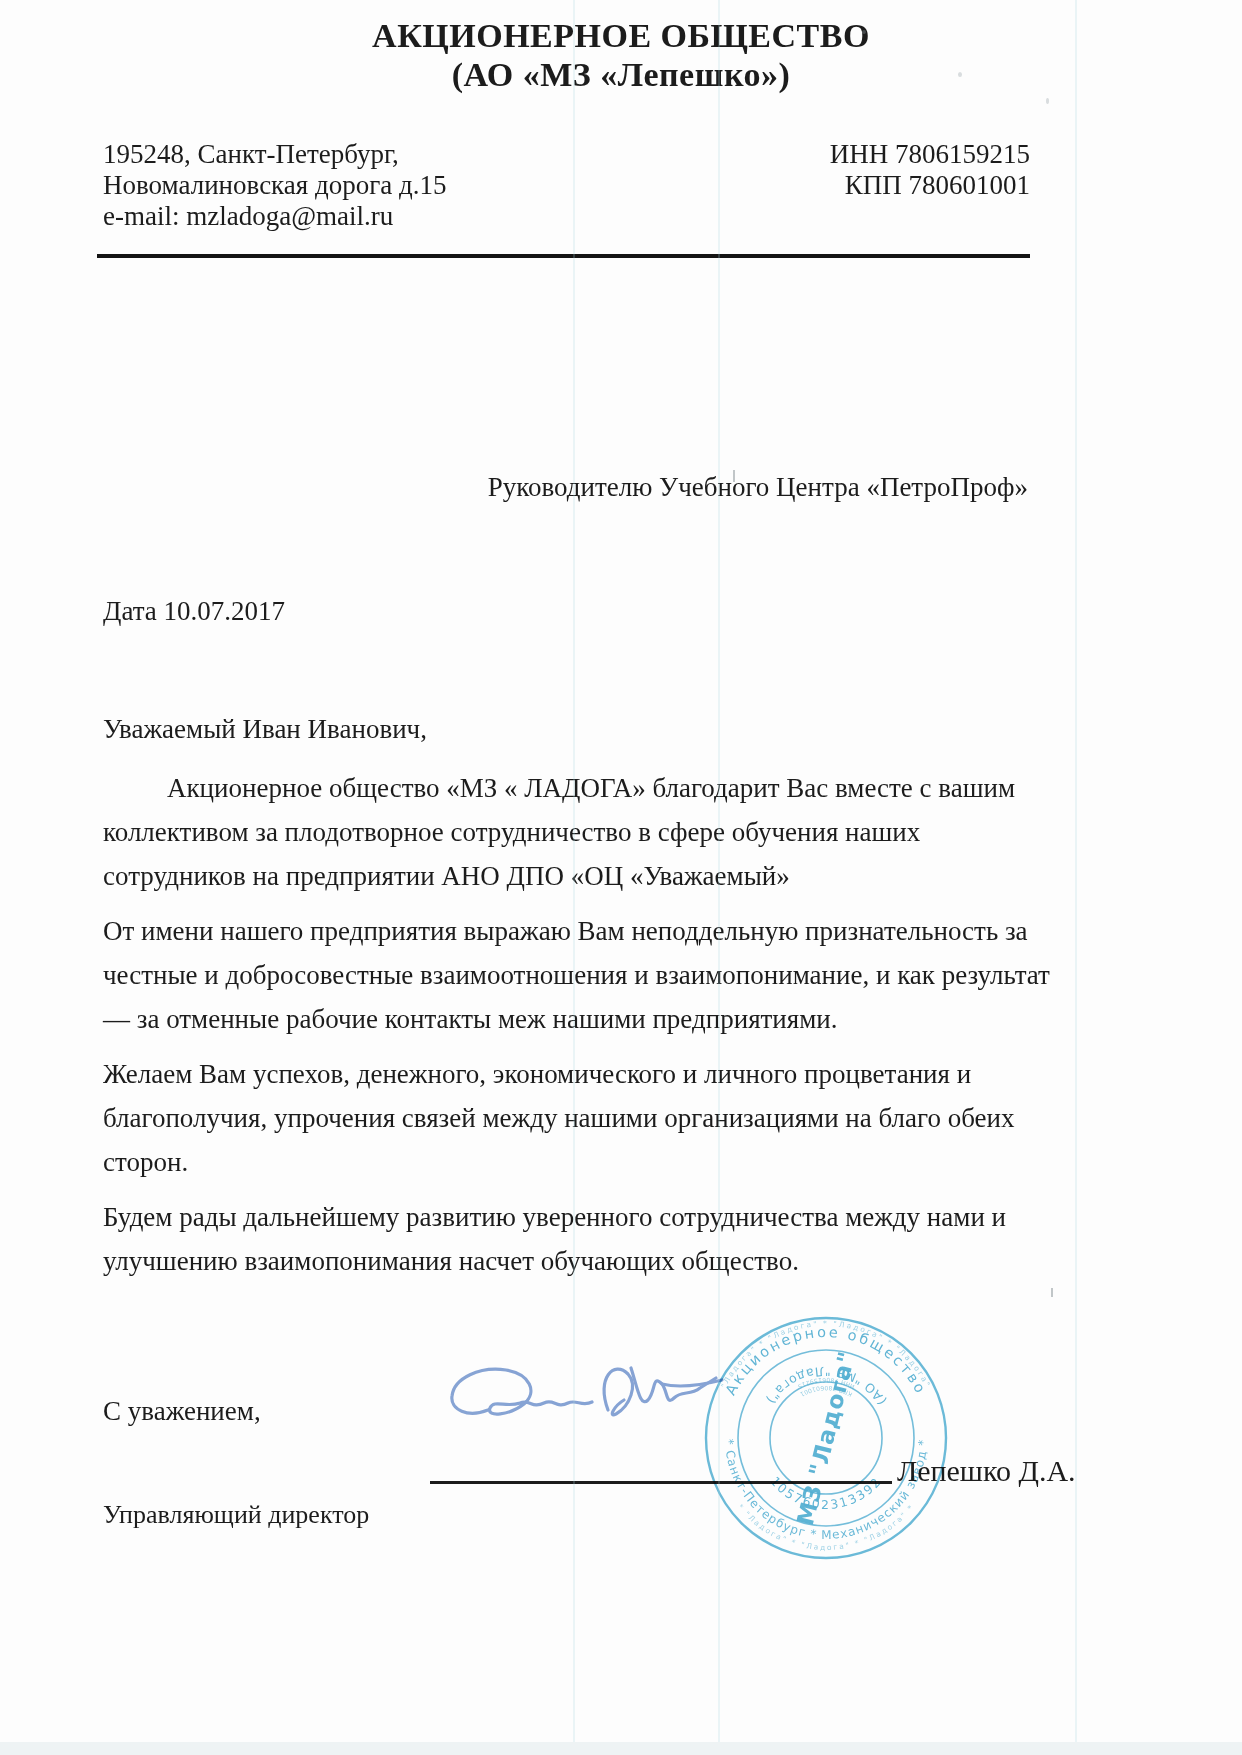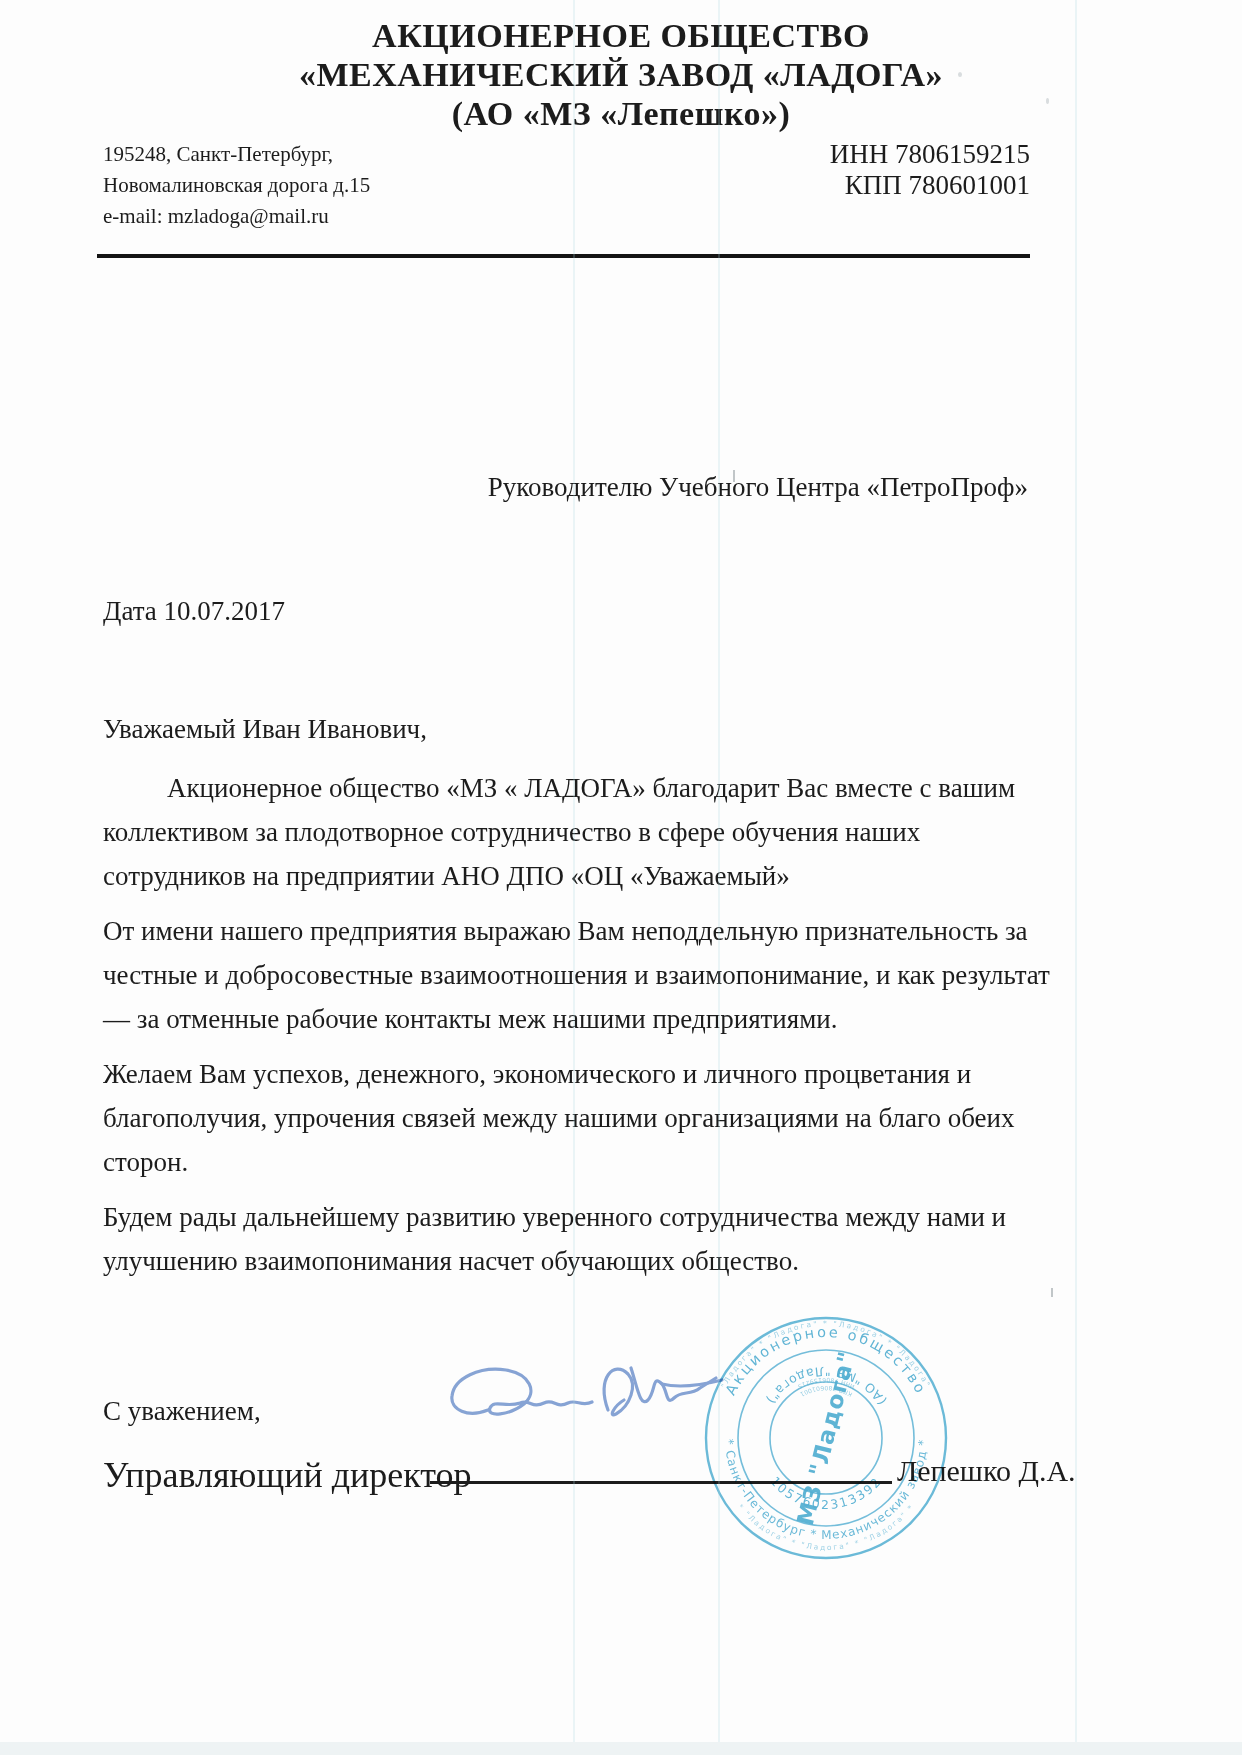--- a/index.html
+++ b/index.html
@@ -7,50 +7,49 @@
     position:relative;
     width:1242px;height:1755px;
     background:#fdfdfd;
     overflow:hidden;
     font-family:"Liberation Serif","DejaVu Serif",serif;
     color:#1c1c1c;
   }
   .abs{position:absolute;}
   .title-block{top:16px;left:0;width:100%;text-align:center;font-weight:bold;}
   .title-line{font-size:34px;line-height:39px;letter-spacing:.5px;white-space:nowrap;}
-  .contacts-left{top:139px;left:103px;font-size:21px;line-height:31px;white-space:nowrap;}
+  .contacts-left{top:139px;left:103px;font-size:27px;line-height:31px;white-space:nowrap;}
   .contacts-right{top:139px;right:212px;font-size:27px;line-height:31px;text-align:right;white-space:nowrap;}
   .rule{top:254px;left:97px;width:933px;height:4px;background:#141414;}
   .recipient{top:472px;left:103px;right:214px;text-align:right;font-size:27px;white-space:nowrap;}
   .dateline{top:596px;left:103px;font-size:27px;white-space:nowrap;}
   .salutation{top:714px;left:103px;font-size:27px;white-space:nowrap;}
   .bodytext{top:766px;left:103px;right:60px;font-size:27px;}
   .para{margin:0 0 11px 0;}
   .bline{line-height:44px;white-space:nowrap;}
   .indent{padding-left:64px;}
   .regards{top:1396px;left:103px;font-size:27px;white-space:nowrap;}
-  .role{top:1454px;left:103px;font-size:36px;white-space:nowrap;}
+  .role{top:1500px;left:103px;font-size:26px;white-space:nowrap;}
   .sig-rule{top:1481px;left:430px;width:462px;height:0;border-top:3px solid #1c1c1c;}
   .signer{top:1454px;left:897px;font-size:30px;white-space:nowrap;}
   .sig-svg{top:1358px;left:438px;mix-blend-mode:multiply;}
   .stamp-svg{top:1306px;left:694px;mix-blend-mode:multiply;opacity:.88;}
   .stamp-text{fill:#39a4cd;font-family:"DejaVu Sans",sans-serif;}
   .scanline{top:0;width:2px;height:1755px;background:rgba(168,214,224,.22);}
   .bottom-strip{left:0;bottom:0;width:1242px;height:13px;background:#eef3f4;}
   .speck{background:rgba(150,160,165,.35);border-radius:50%;}
   .tick{background:rgba(120,130,135,.45);}
 </style>
 </head>
 <body>
 
 <div class="page">
 
   <div class="abs title-block">
     <div class="title-line">АКЦИОНЕРНОЕ ОБЩЕСТВО</div>
-    <div class="title-line">«МЕХАНИЧЕСКИЙ ЗАВОД «ЛАДОГА»</div>
     <div class="title-line">(АО «МЗ «Лепешко»)</div>
   </div>
 
   <div class="abs contacts-left">
     <div>195248, Санкт-Петербург,</div>
     <div>Новомалиновская дорога д.15</div>
     <div>e-mail: mzladoga@mail.ru</div>
   </div>
   <div class="abs contacts-right">
     <div>ИНН 7806159215</div>

